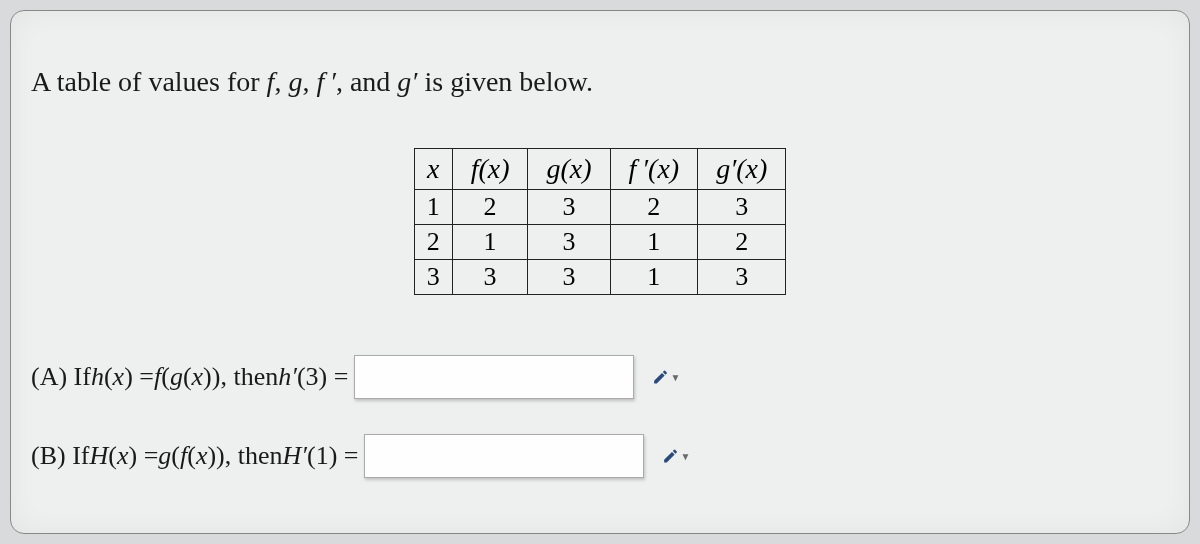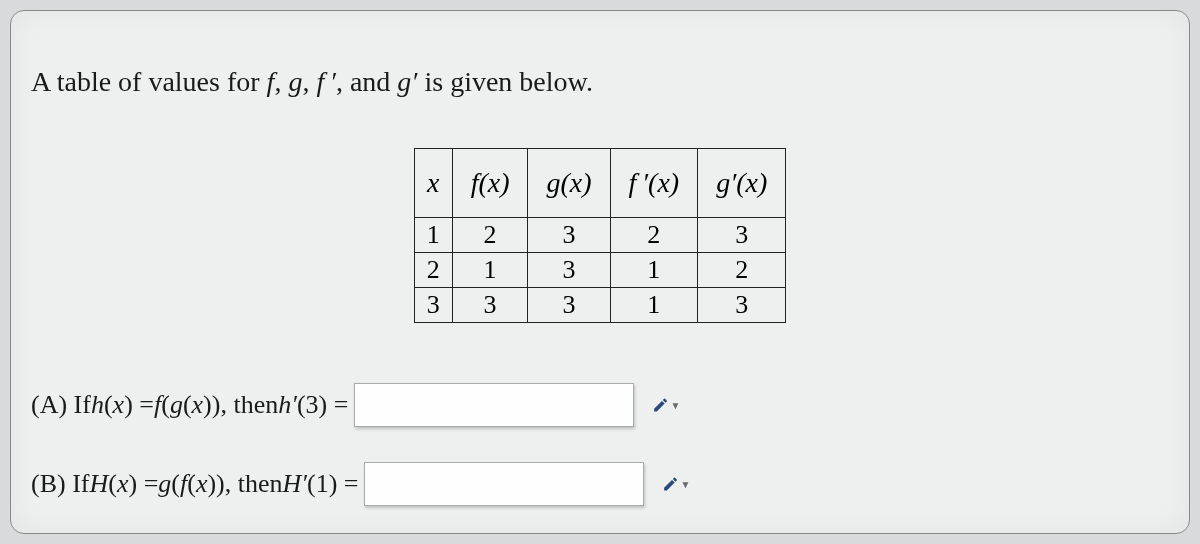--- a/index.html
+++ b/index.html
@@ -43,21 +43,21 @@
       border-collapse: collapse;
       font-size: 26px;
       font-family: 'Times New Roman', serif;
     }
     th, td {
       border: 1px solid #222;
       text-align: center;
       vertical-align: middle;
     }
     th {
-      padding: 18px 18px;
+      padding: 4px 18px;
       font-weight: normal;
       font-style: italic;
       font-size: 28px;
     }
     th.xcol {
       padding: 4px 12px;
     }
     td {
       padding: 2px 18px;
       font-size: 26px;

